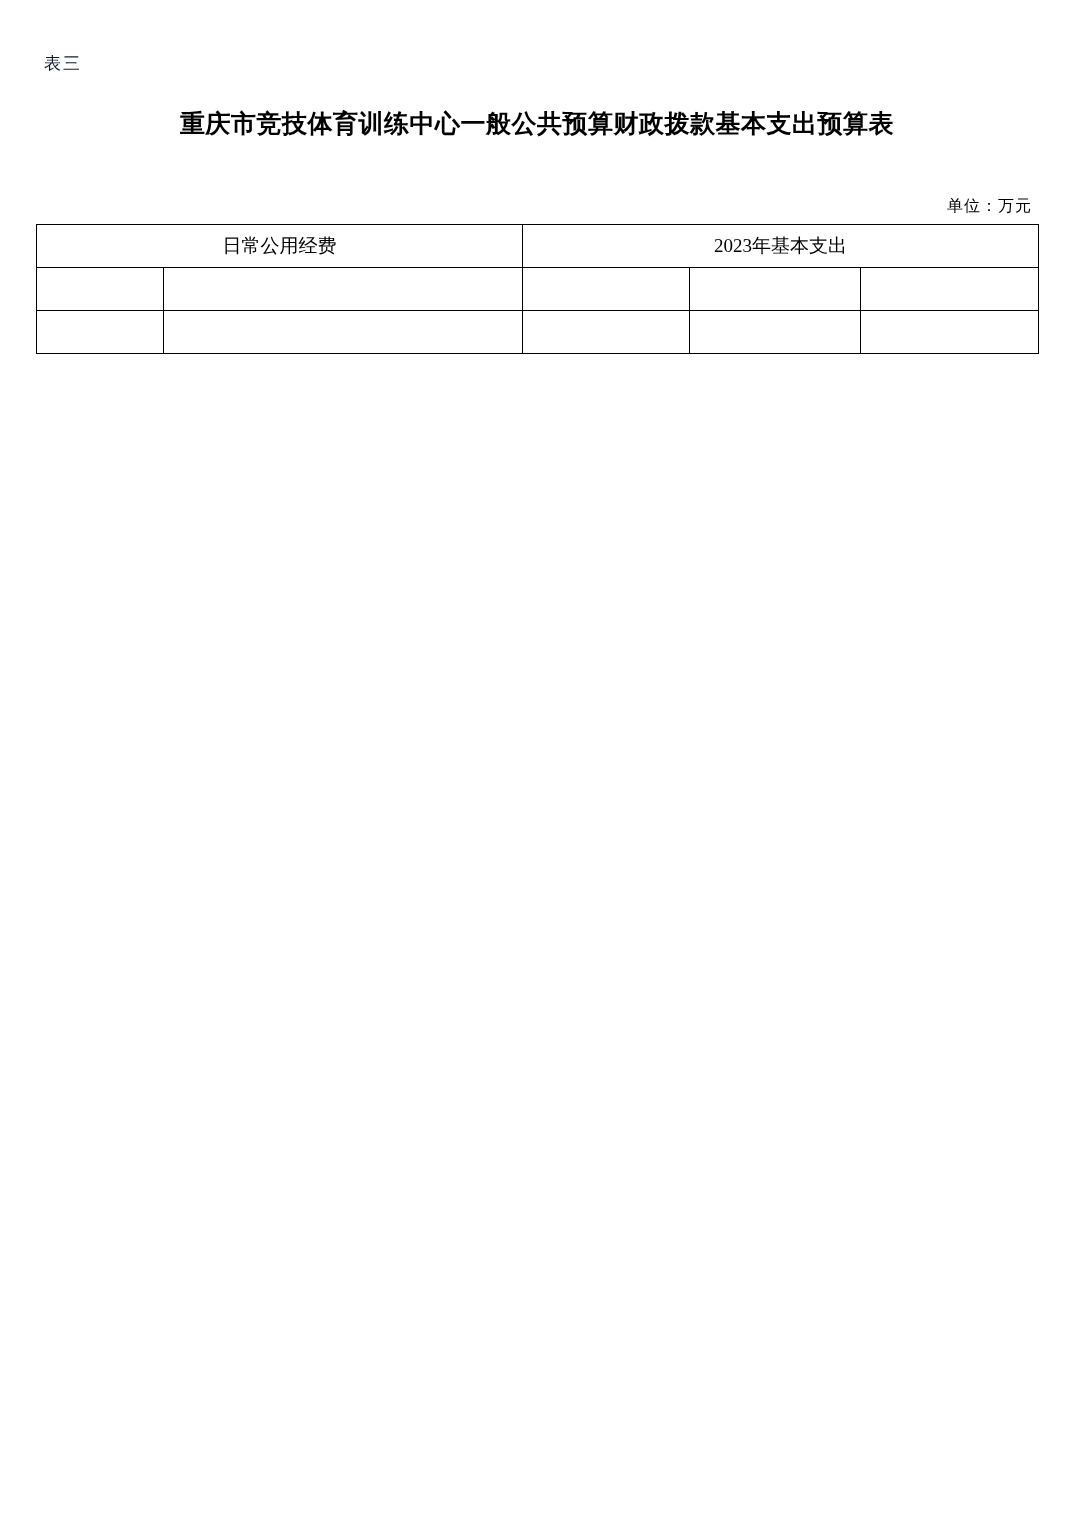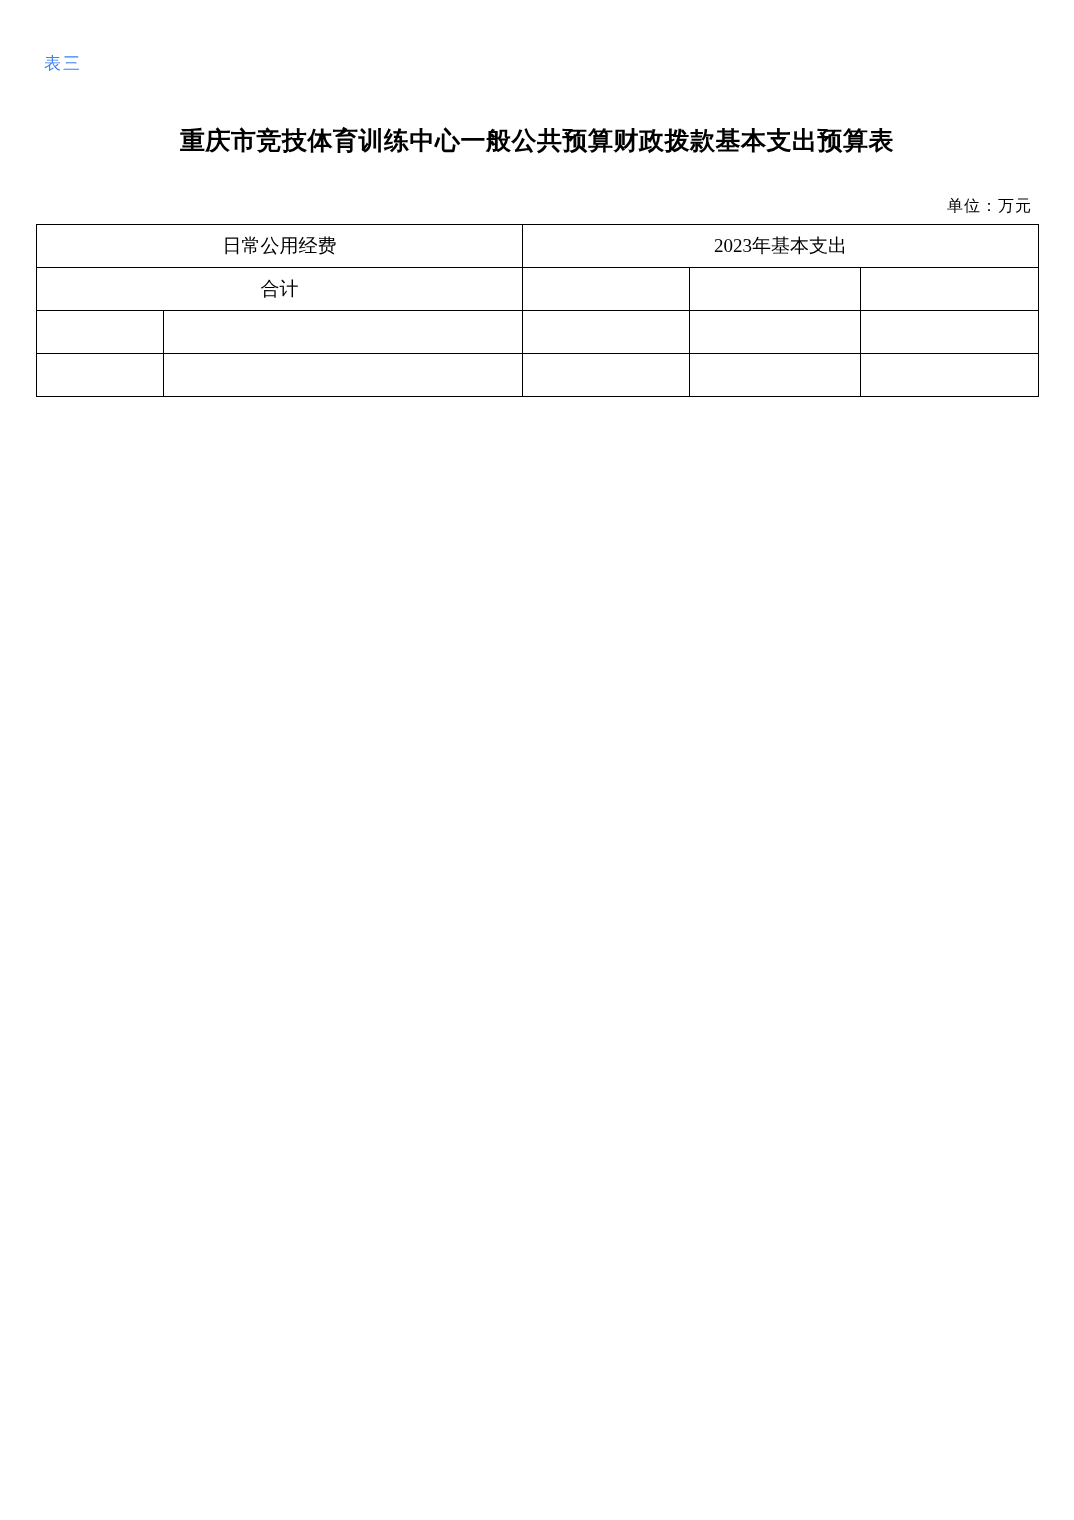--- a/index.html
+++ b/index.html
@@ -21,27 +21,27 @@
     height: 1520px;
     box-sizing: border-box;
   }
   .corner-label {
     position: absolute;
     left: 44px;
     top: 52px;
     font-size: 17px;
     letter-spacing: 2px;
     font-family: "DejaVu Serif", "Liberation Serif", serif;
-    color: #3b82f6;
+    color: #0f172a;
   }
   .doc-title {
     position: absolute;
     left: 0;
     right: 0;
-    top: 124px;
+    top: 107px;
     text-align: center;
     font-size: 25px;
     font-weight: bold;
     letter-spacing: 0.5px;
     font-family: "Liberation Serif", "DejaVu Serif", serif;
   }
   .unit-note {
     position: absolute;
     right: 42px;
     top: 196px;
@@ -98,34 +98,20 @@
     <tbody>
       <tr class="h-row">
         <td colspan="2">
           <span class="cell-text">日常公用经费</span>
         </td>
         <td colspan="3">
           <span class="cell-text">2023年基本支出</span>
         </td>
       </tr>
 
-      <tr class="body-row">
-        <td colspan="2">
-          <span class="cell-text">合计</span>
-        </td>
-        <td>
-          <span class="cell-text"></span>
-        </td>
-        <td>
-          <span class="cell-text"></span>
-        </td>
-        <td>
-          <span class="cell-text"></span>
-        </td>
-      </tr>
 
       <tr class="body-row">
         <td>
           <span class="cell-text"></span>
         </td>
         <td>
           <span class="cell-text"></span>
         </td>
         <td>
           <span class="cell-text"></span>

